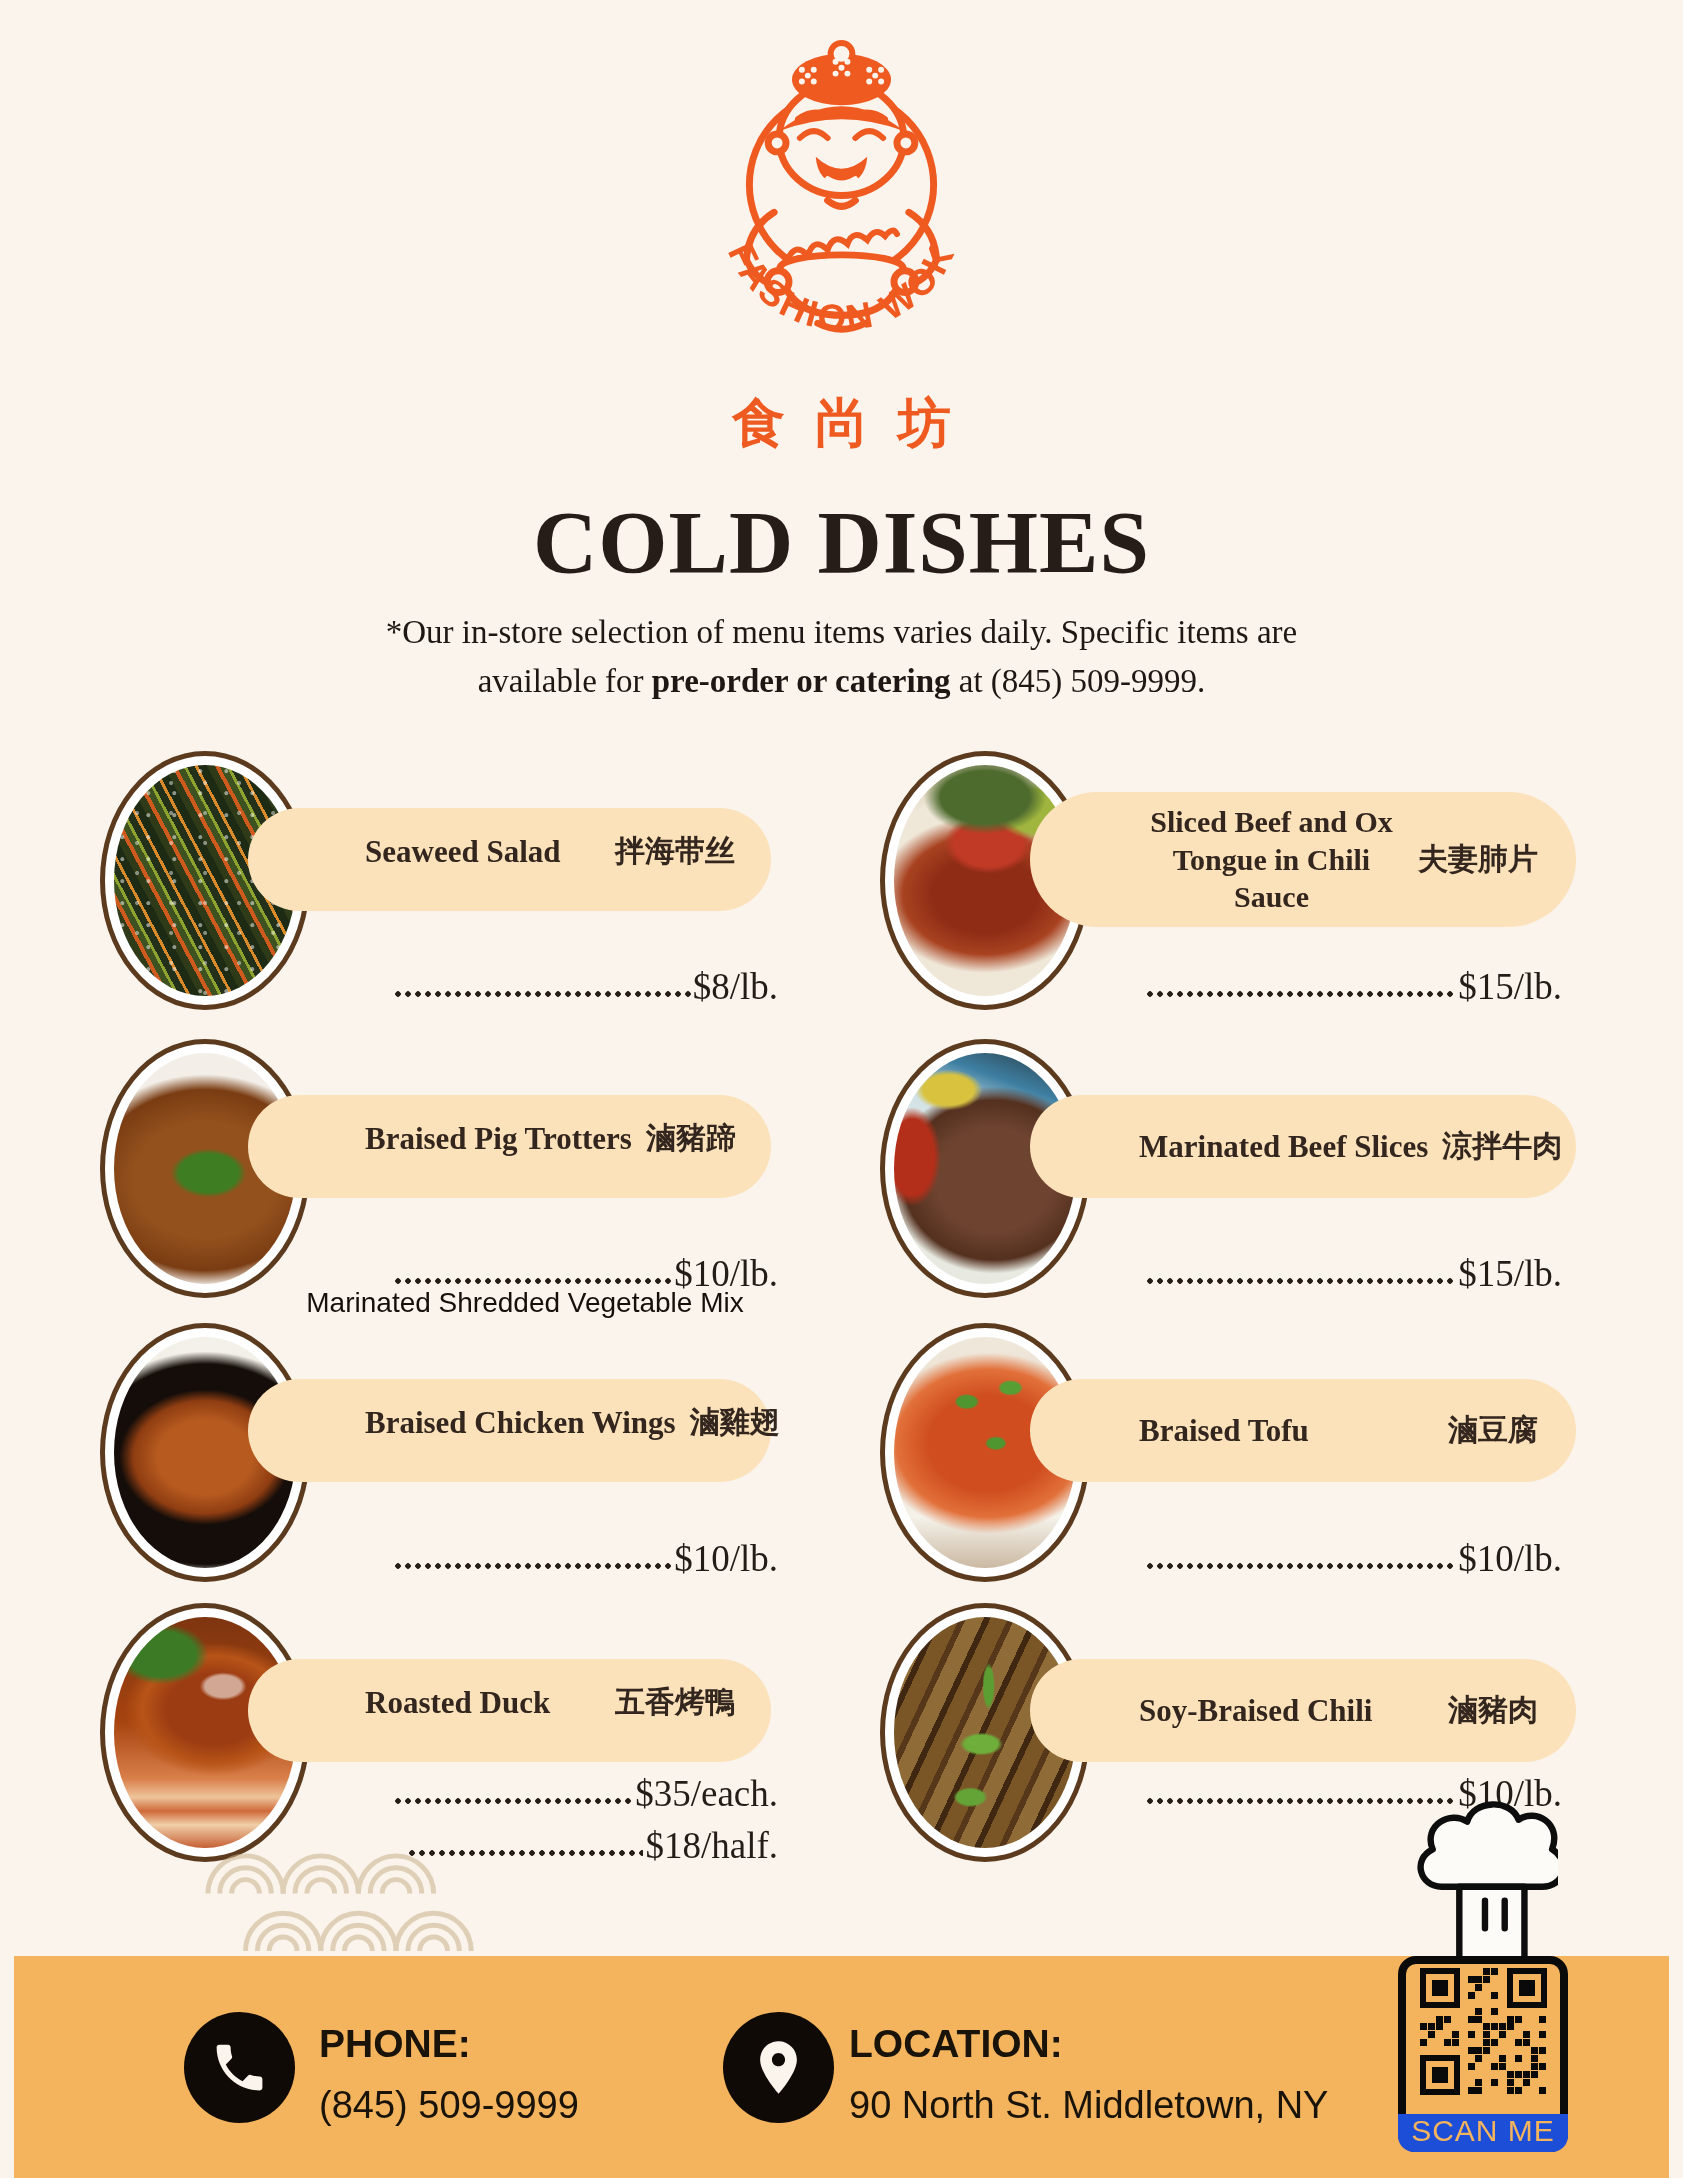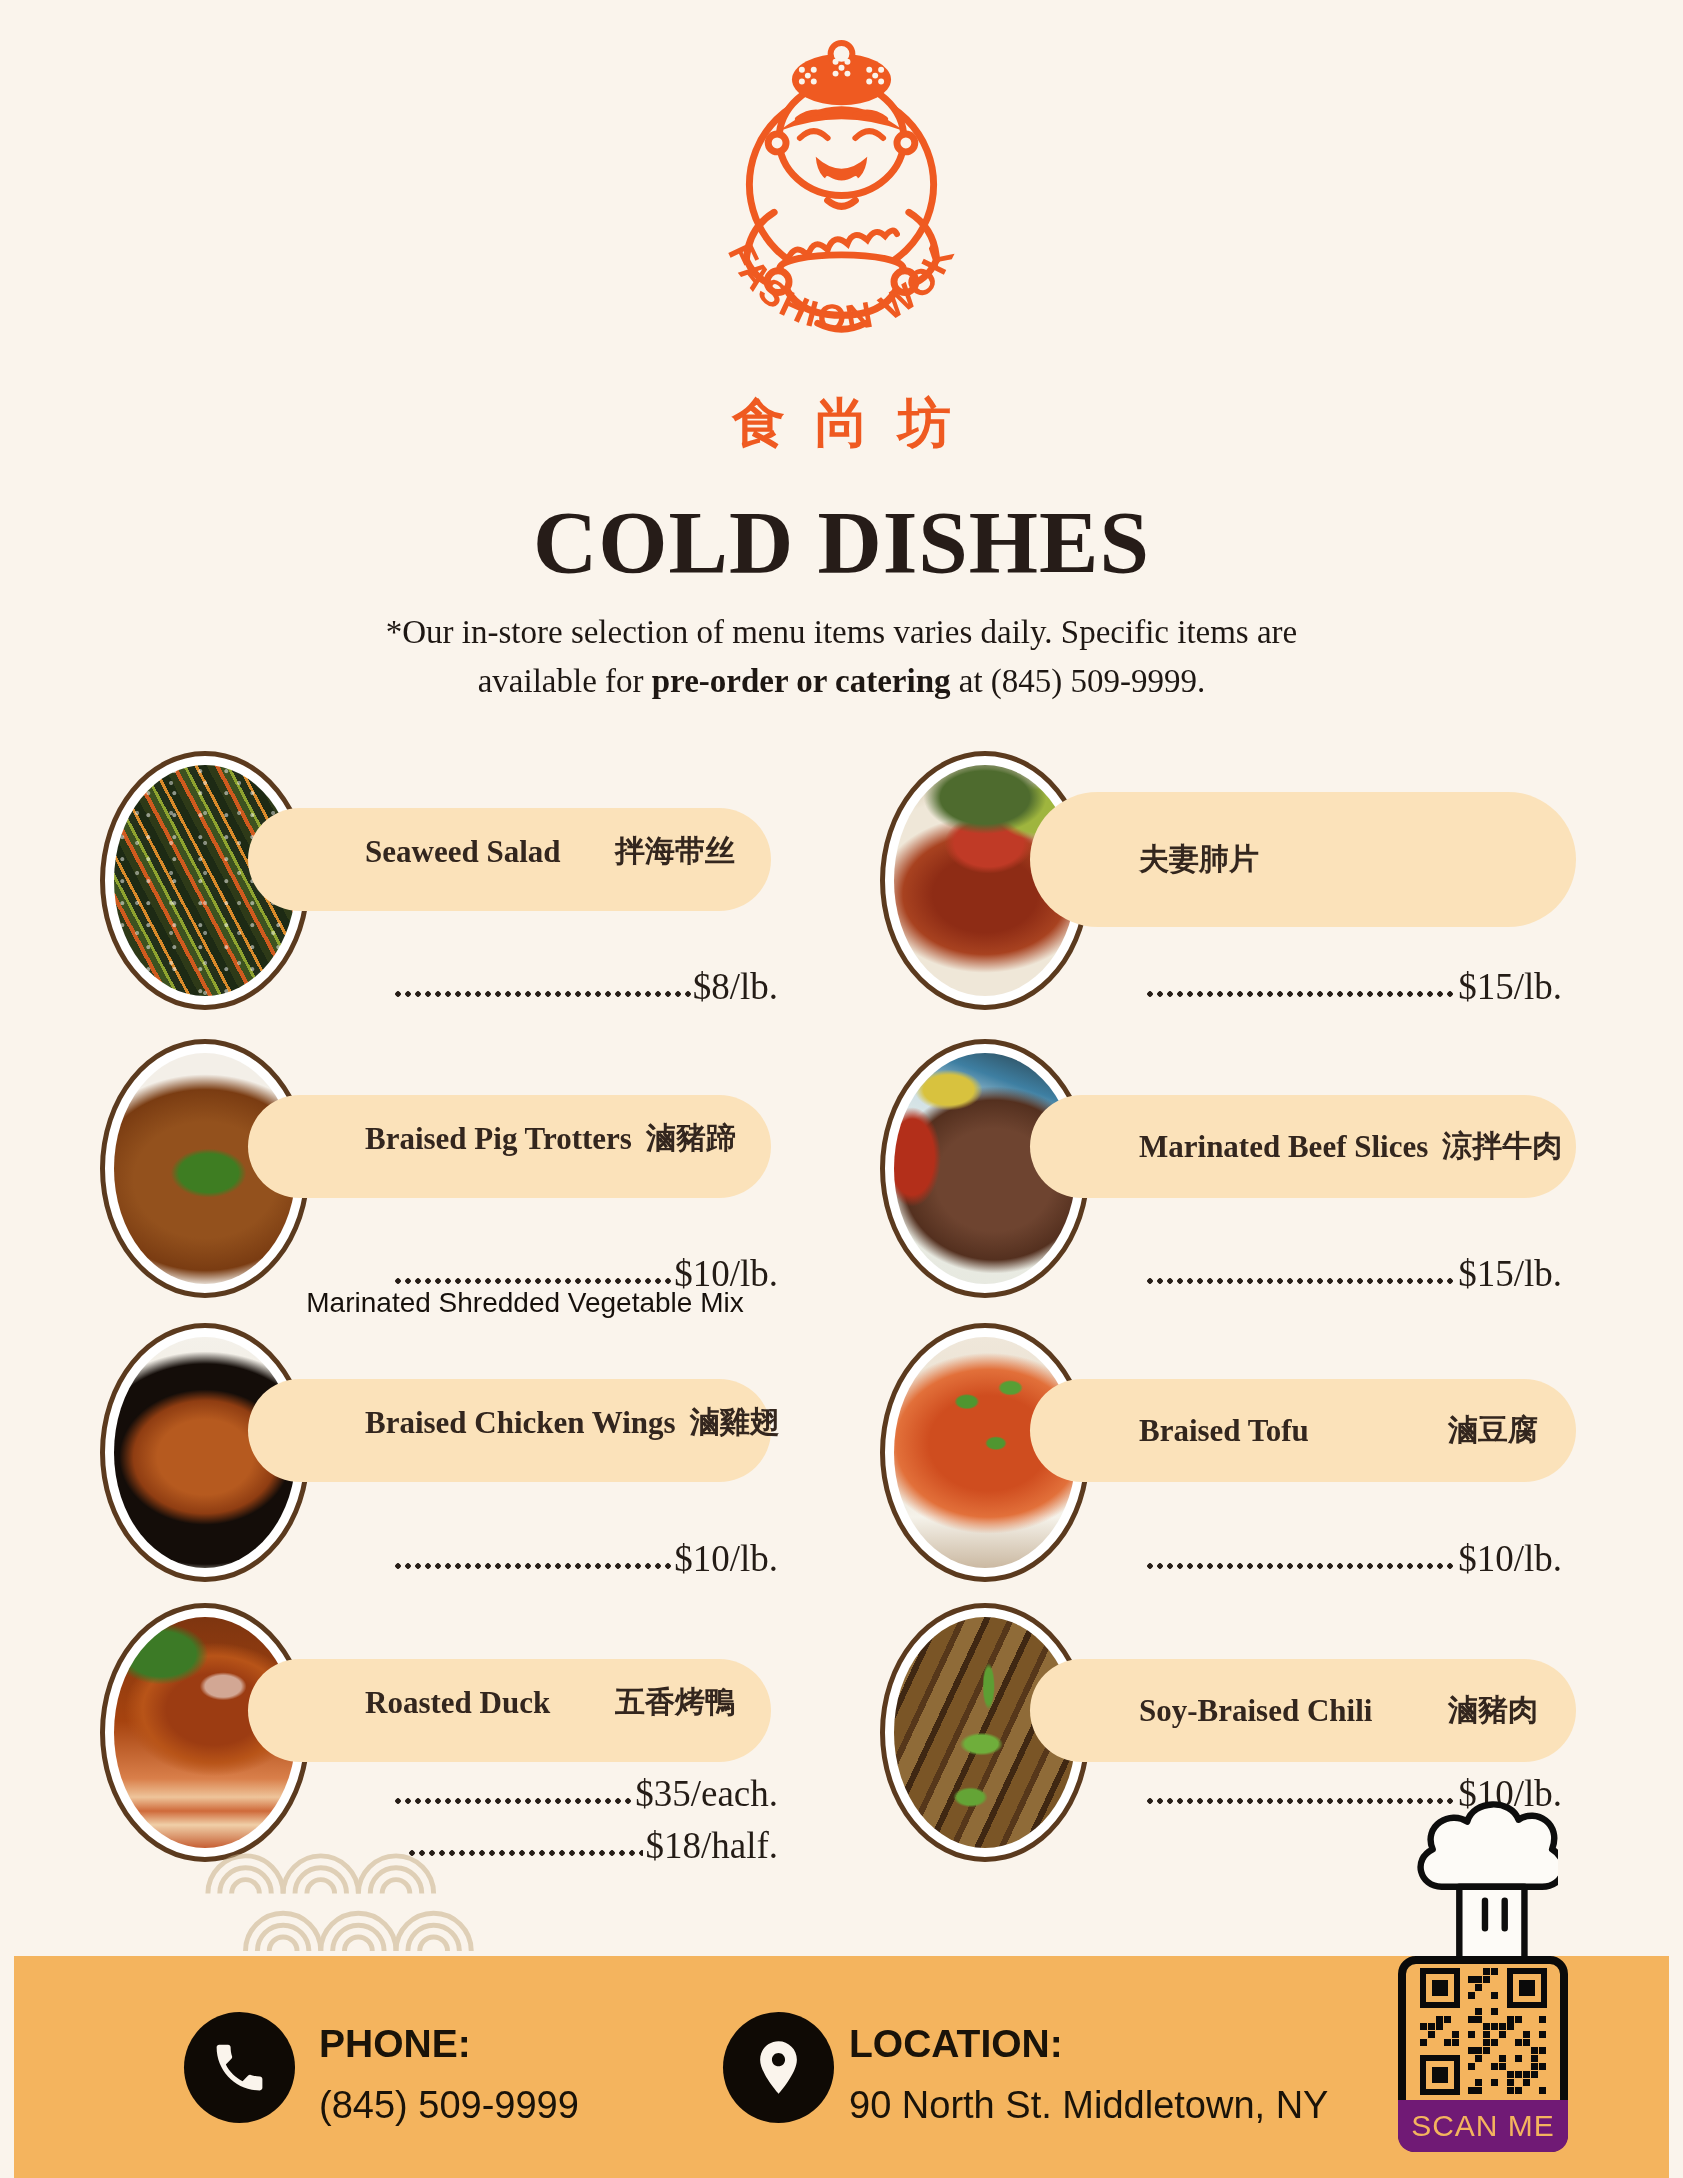--- a/index.html
+++ b/index.html
@@ -93,22 +93,22 @@
   .ficon{position:absolute;width:111px;height:111px;border-radius:50%;background:#0F0A05;
          display:flex;align-items:center;justify-content:center;}
   .ftext{position:absolute;top:2022px;display:flex;flex-direction:column;gap:18px;}
   .flabel{font:700 39px "Liberation Sans",sans-serif;color:#1A1309;}
   .fvalue{font:400 38px "Liberation Sans",sans-serif;color:#1A1309;}
 
   .qr-frame{position:absolute;left:1398px;top:1956px;width:170px;height:196px;background:#F4B45E;
             border:8px solid #0A0A0A;border-radius:18px;box-sizing:border-box;}
   .qr-modules{position:absolute;left:14px;top:4px;width:127px;height:127px;}
   .qr-modules div{position:absolute;background:#0A0A0A;}
-  .qr-strip{position:absolute;left:-8px;right:-8px;bottom:-8px;height:52px;background:#701a75;
-            border-radius:0 0 16px 16px;display:flex;align-items:center;justify-content:center;}
+  .qr-strip{position:absolute;left:-8px;right:-8px;bottom:-8px;height:38px;background:#1d4ed8;
+            border-radius:0 0 16px 16px;display:flex;justify-content:center;}
   .qr-strip span{font:400 30px "Liberation Sans",sans-serif;color:#F4B45E;letter-spacing:1px;}
   .hat-svg{position:absolute;left:1408px;top:1780px;width:150px;height:188px;}
   .wave-svg{position:absolute;left:198px;top:1828px;width:297px;height:131px;opacity:.55;}
 </style>
 </head>
 <body>
 
 <div class="page">
 
   <svg class="logo-svg" viewBox="0 0 320 318">
@@ -228,20 +228,21 @@
       <span class="dots"></span>
       <span class="price">$18/half.</span>
     </div>
   </div>
 
   <div>
     <div class="ring" style="left:880px;top:751px">
         <div class="ph photo-beeftongue"></div>
       </div>
     <div class="pill r tall" style="top:792px">
+      <span class="dish-name wrap">Sliced Beef and Ox Tongue in Chili Sauce</span>
       <span class="dish-cn">夫妻肺片</span>
     </div>
     <div class="price-row r" style="top:965px">
       <span class="dots"></span>
       <span class="price">$15/lb.</span>
     </div>
   </div>
 
   <div>
     <div class="ring" style="left:880px;top:1039px">

